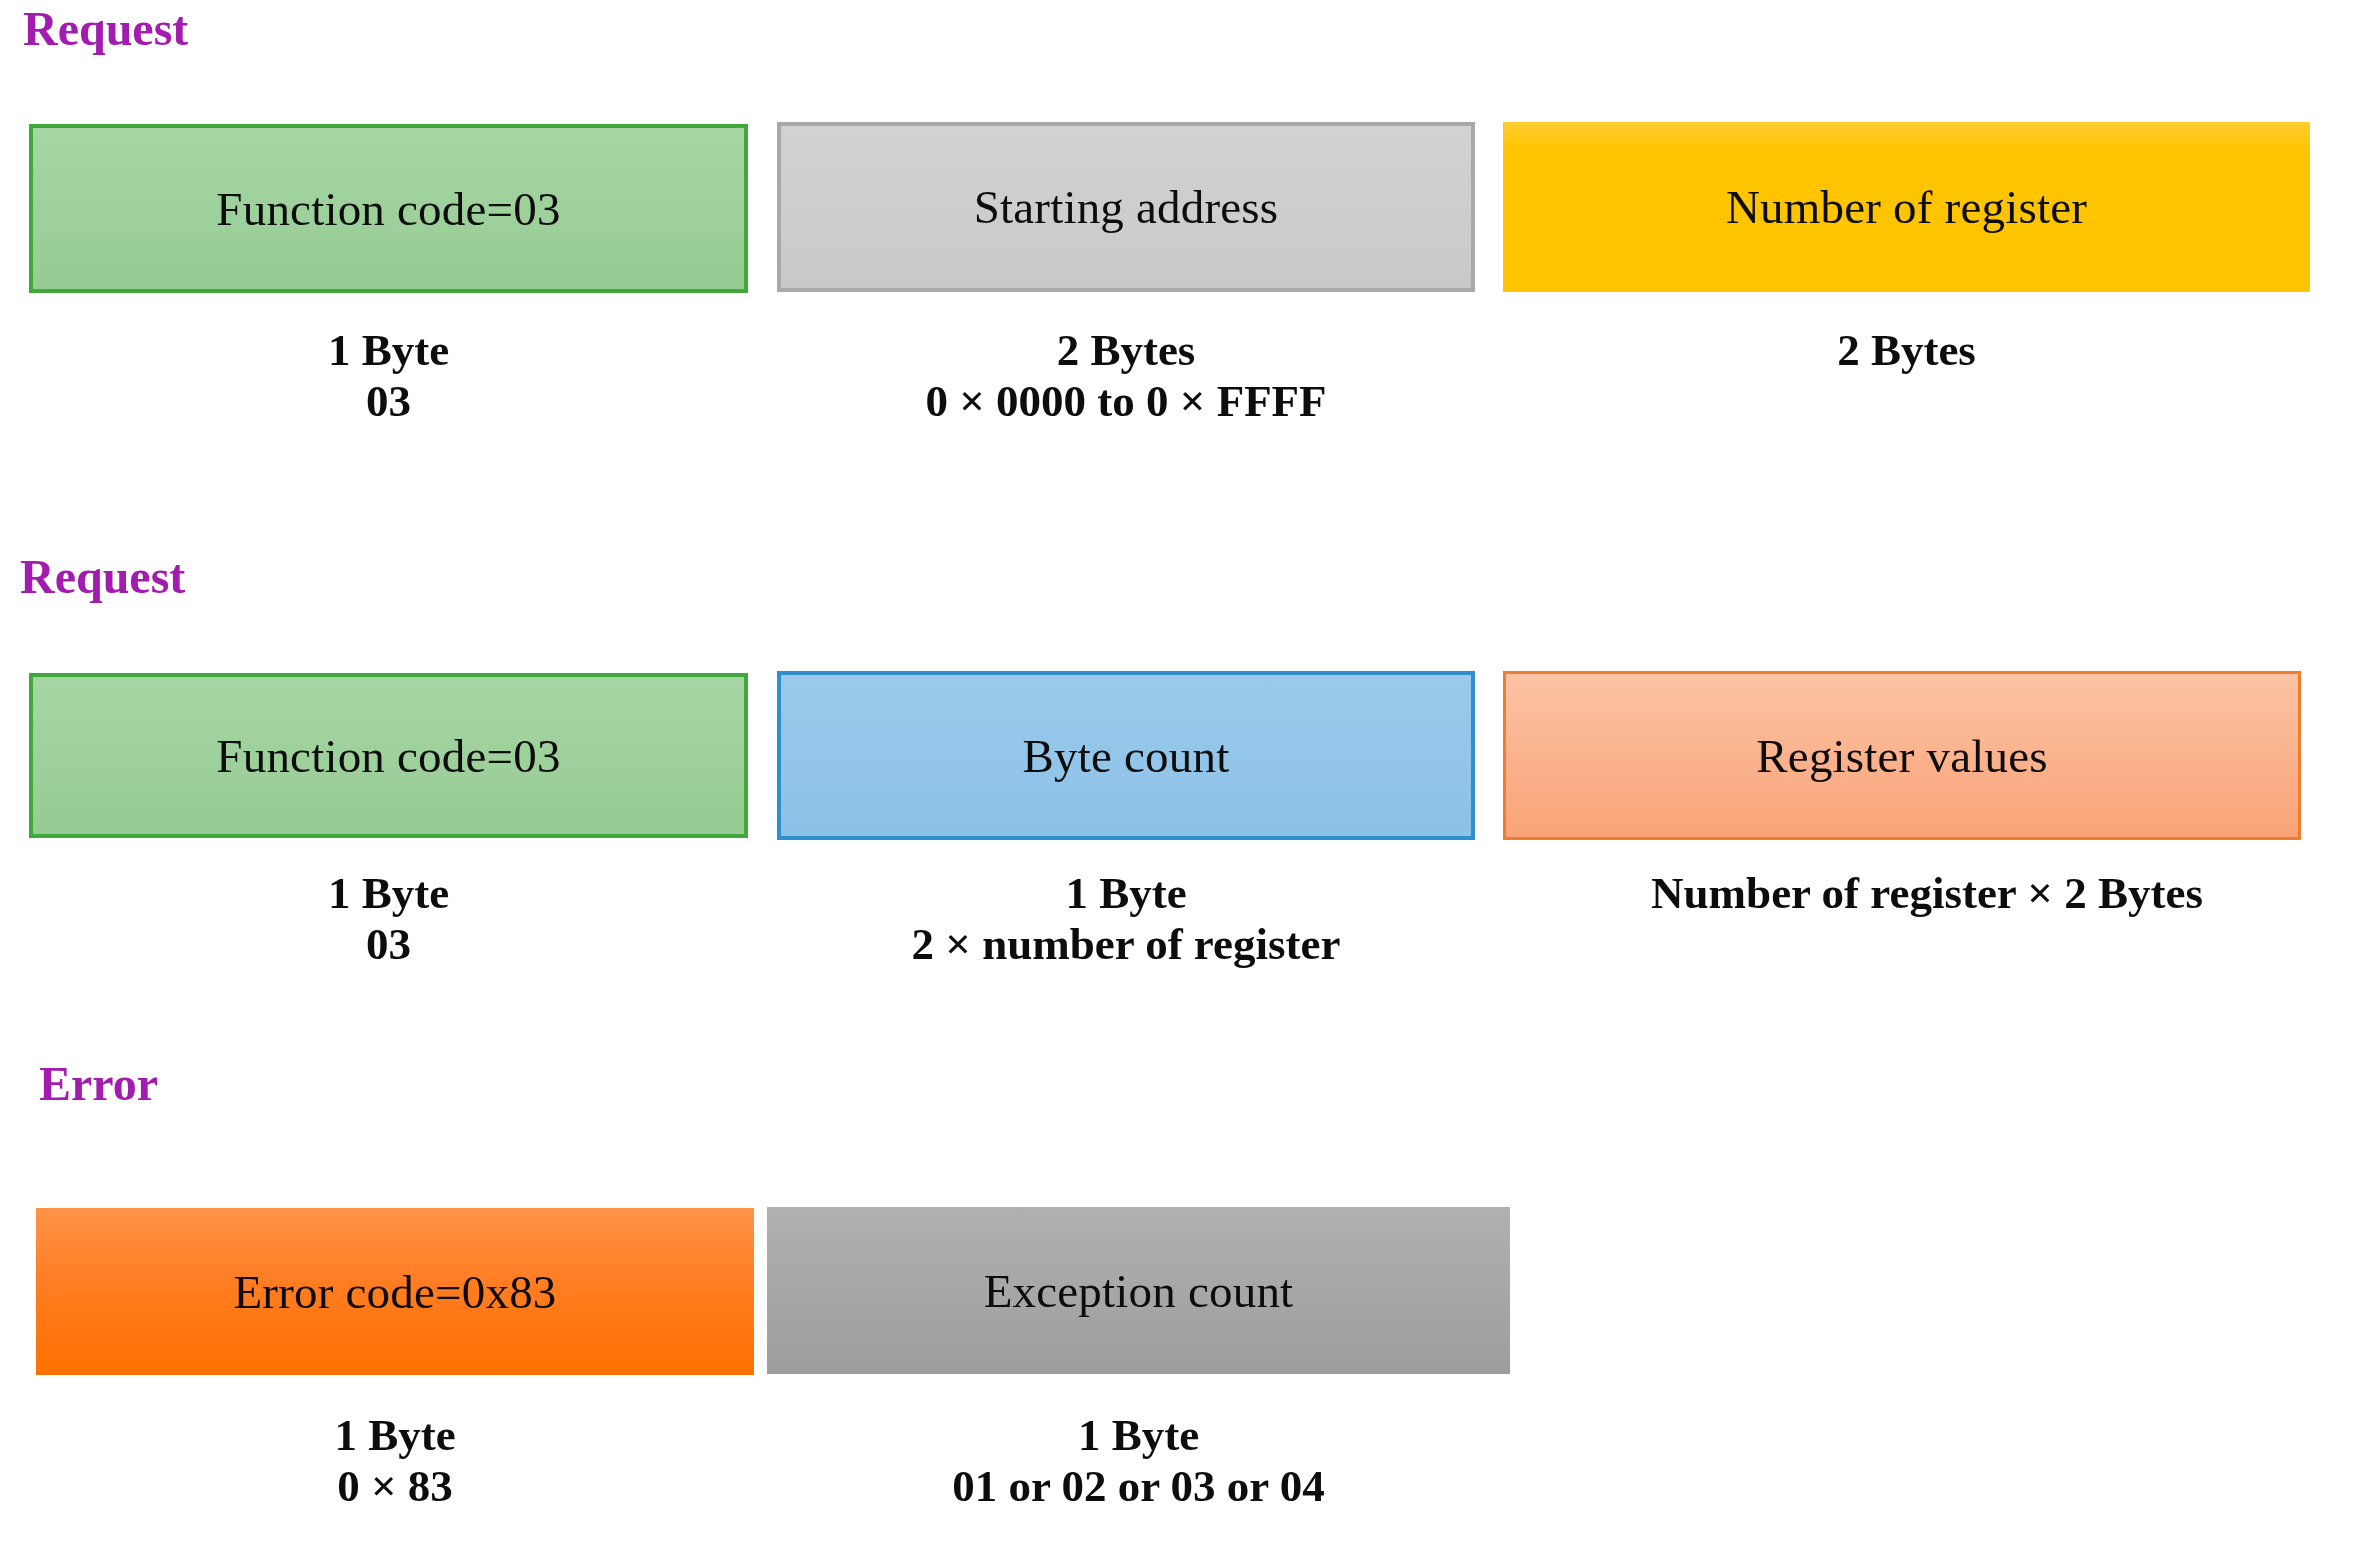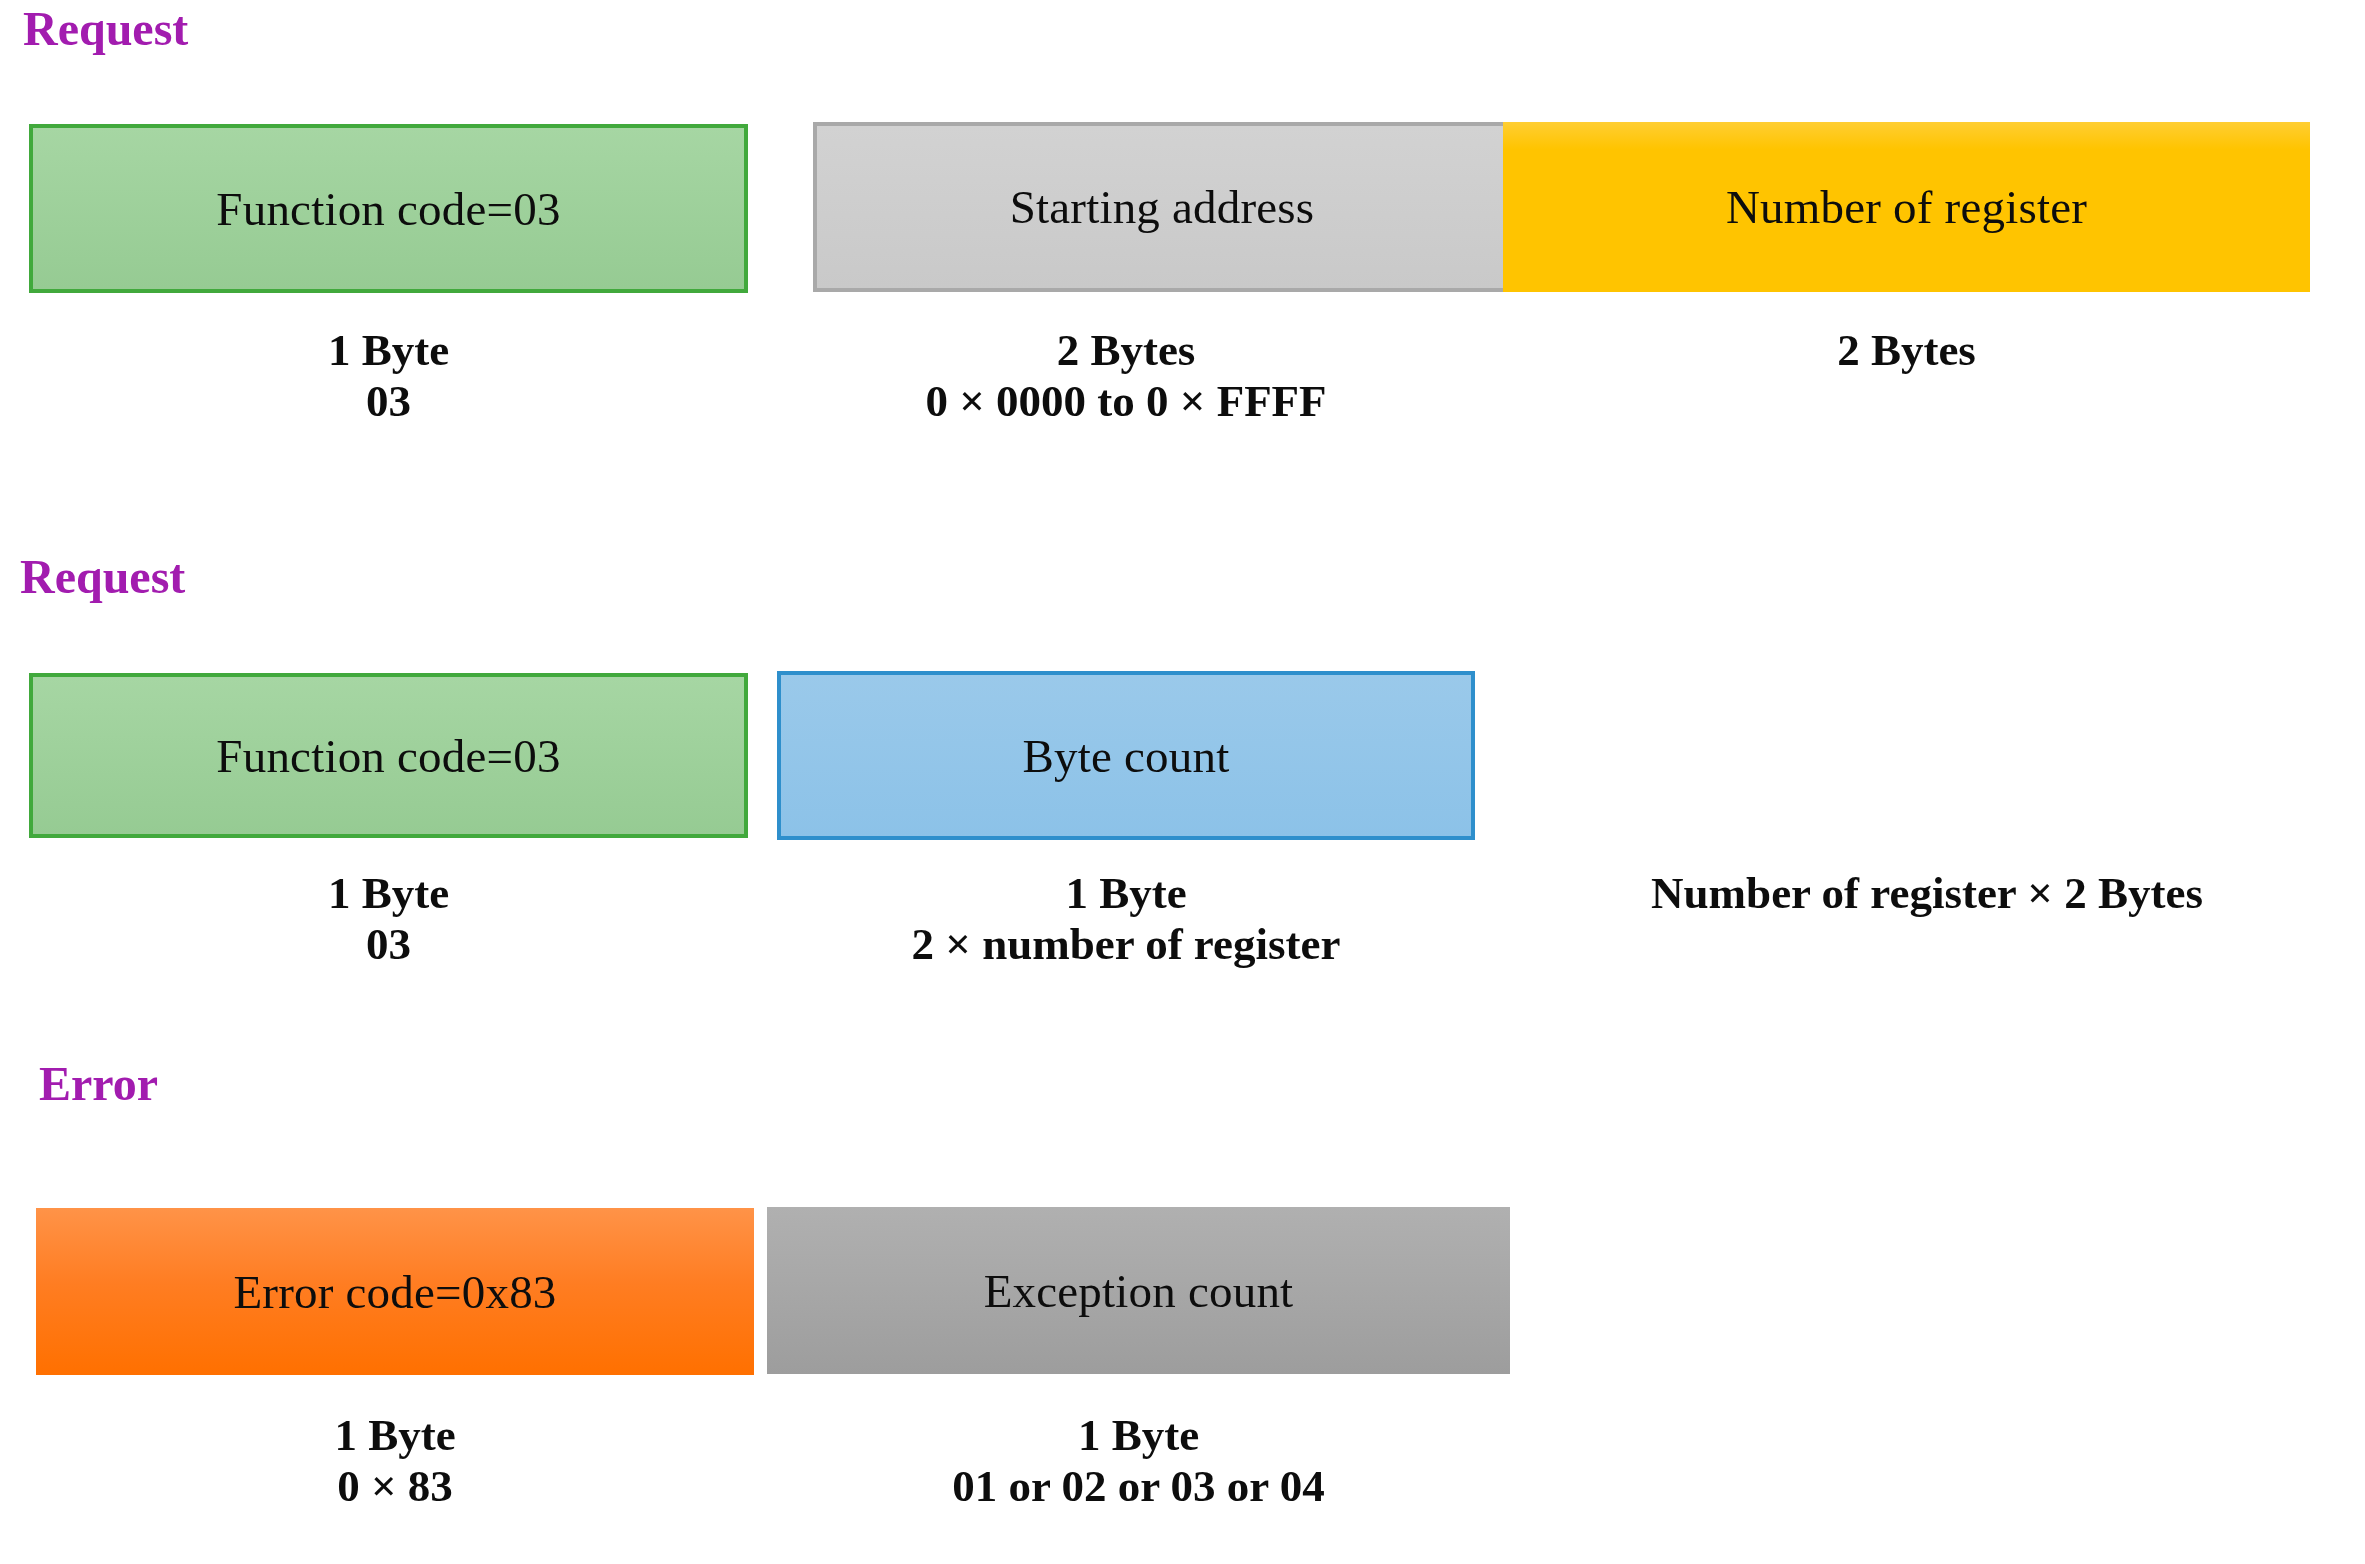--- a/index.html
+++ b/index.html
@@ -52,21 +52,20 @@
   
   #box-req-function {
     left: 29px; top: 124px; width: 719px; height: 169px;
     background: linear-gradient(180deg, #a6d6a3 0%, #96cb93 100%);
     border: 4.5px solid #41a93c;
   }
   #box-req-address {
     left: 777px; top: 122px; width: 698px; height: 170px;
     background: linear-gradient(180deg, #d2d2d2 0%, #c9c9c9 100%);
     border: 4.5px solid #a9a9a9;
-    margin-left: 36px;
   }
   #box-req-count {
     left: 1503px; top: 122px; width: 807px; height: 170px;
     background: linear-gradient(180deg, #ffce33 0%, #ffc400 16%, #ffc400 100%);
     border: 0;
   }
 
   
   #box-res-function {
     left: 29px; top: 673px; width: 719px; height: 165px;
@@ -148,20 +147,21 @@
   <div class="caption" id="cap-req-count">
     <span class="cap-line">2 Bytes</span>
   </div>
 
   <div class="section-label" id="label-response">Request</div>
 
   <div class="field-box" id="box-res-function">Function code=03</div>
 
   <div class="field-box" id="box-res-bytecount">Byte count</div>
 
+  <div class="field-box" id="box-res-values">Register values</div>
 
   <div class="caption" id="cap-res-function">
     <span class="cap-line">1 Byte</span>
     <span class="cap-line">03</span>
   </div>
 
   <div class="caption" id="cap-res-bytecount">
     <span class="cap-line">1 Byte</span>
     <span class="cap-line">2 × number of register</span>
   </div>

